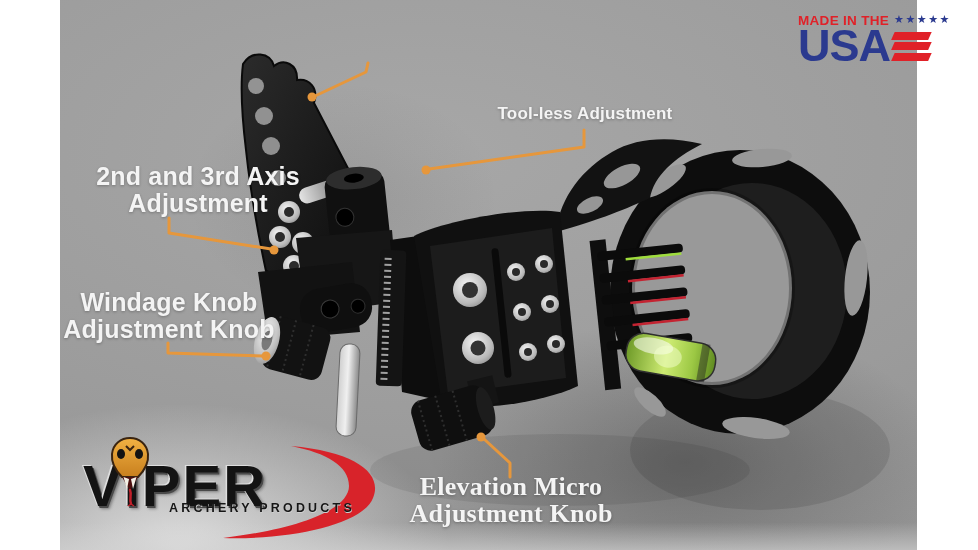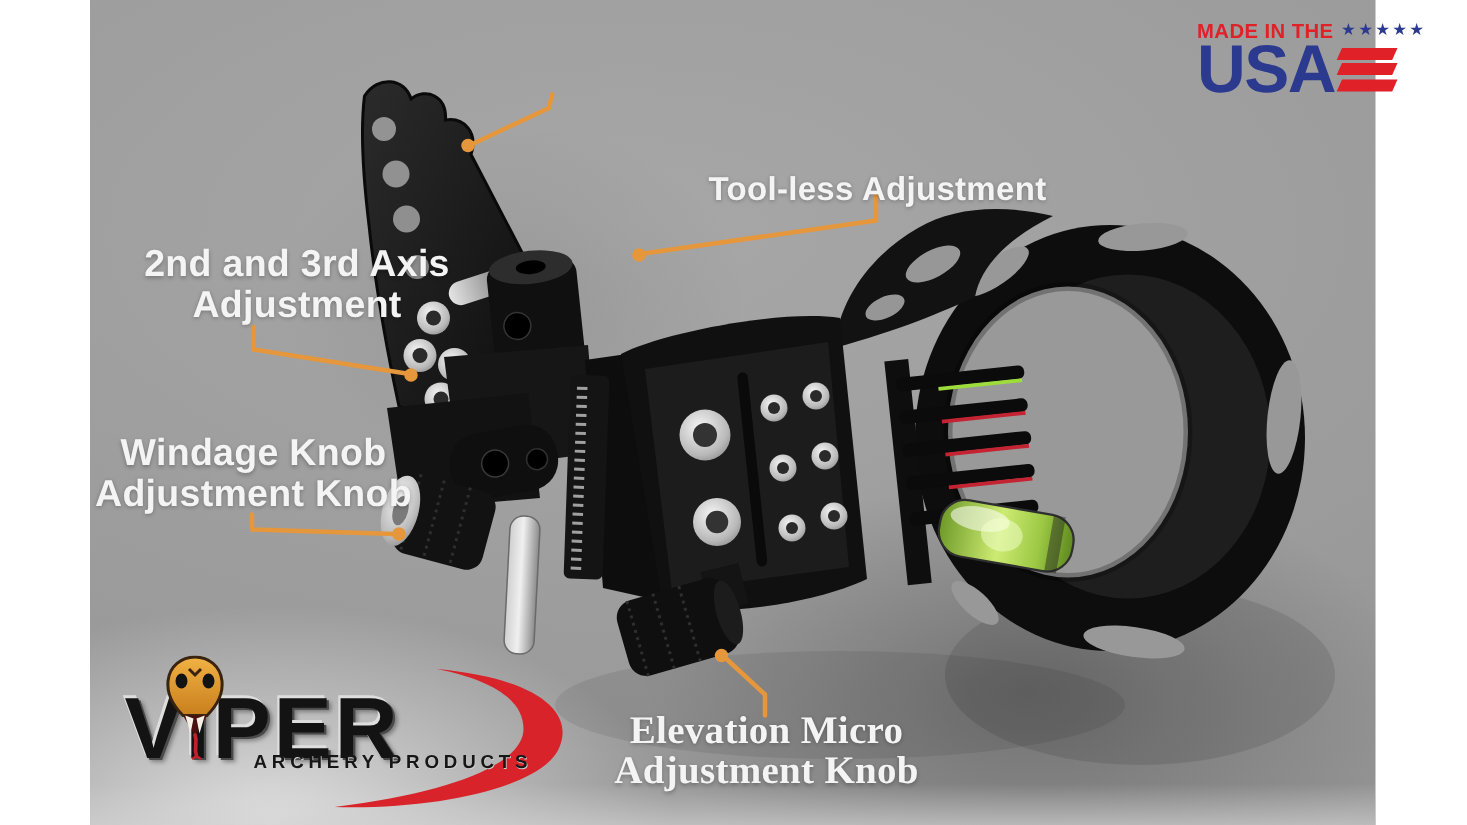--- a/index.html
+++ b/index.html
@@ -19,21 +19,21 @@
   }
   .scene{position:absolute;left:0;top:0;width:978px;height:550px;}
   
   .callout{
     position:absolute;transform:translateX(-50%);
     color:#f4f4f4;font-weight:bold;text-align:center;white-space:nowrap;
     font-size:25px;line-height:27px;letter-spacing:.2px;
     text-shadow:0 1px 3px rgba(0,0,0,.28);
   }
   .c-fixed{left:365px;top:31px;font-size:26px;}
-  .c-toolless{left:585px;top:112px;font-size:22px;}
+  .c-toolless{left:585px;top:100px;font-size:17px;}
   .c-axis{left:162px;top:163px;margin-left:36px;}
   .c-windage{left:169px;top:289px;}
   .c-elevation{left:511px;top:473px;font-size:26px;font-family:Liberation Serif, serif;}
   
   .badge{position:absolute;left:766px;top:13px;width:156px;margin-left:32px;}
   .badge-row1{display:flex;align-items:center;}
   .badge-made{color:#e02128;font-weight:bold;font-size:13.5px;letter-spacing:.3px;}
   .badge-stars{color:#2b3a8f;font-size:11px;letter-spacing:1.5px;margin-left:5px;transform:translateY(-1px);}
   .badge-row2{display:flex;align-items:flex-start;margin-top:0px;}
   .badge-usa{color:#2b3a8f;font-weight:bold;font-size:45px;line-height:.82;letter-spacing:-1px;}

